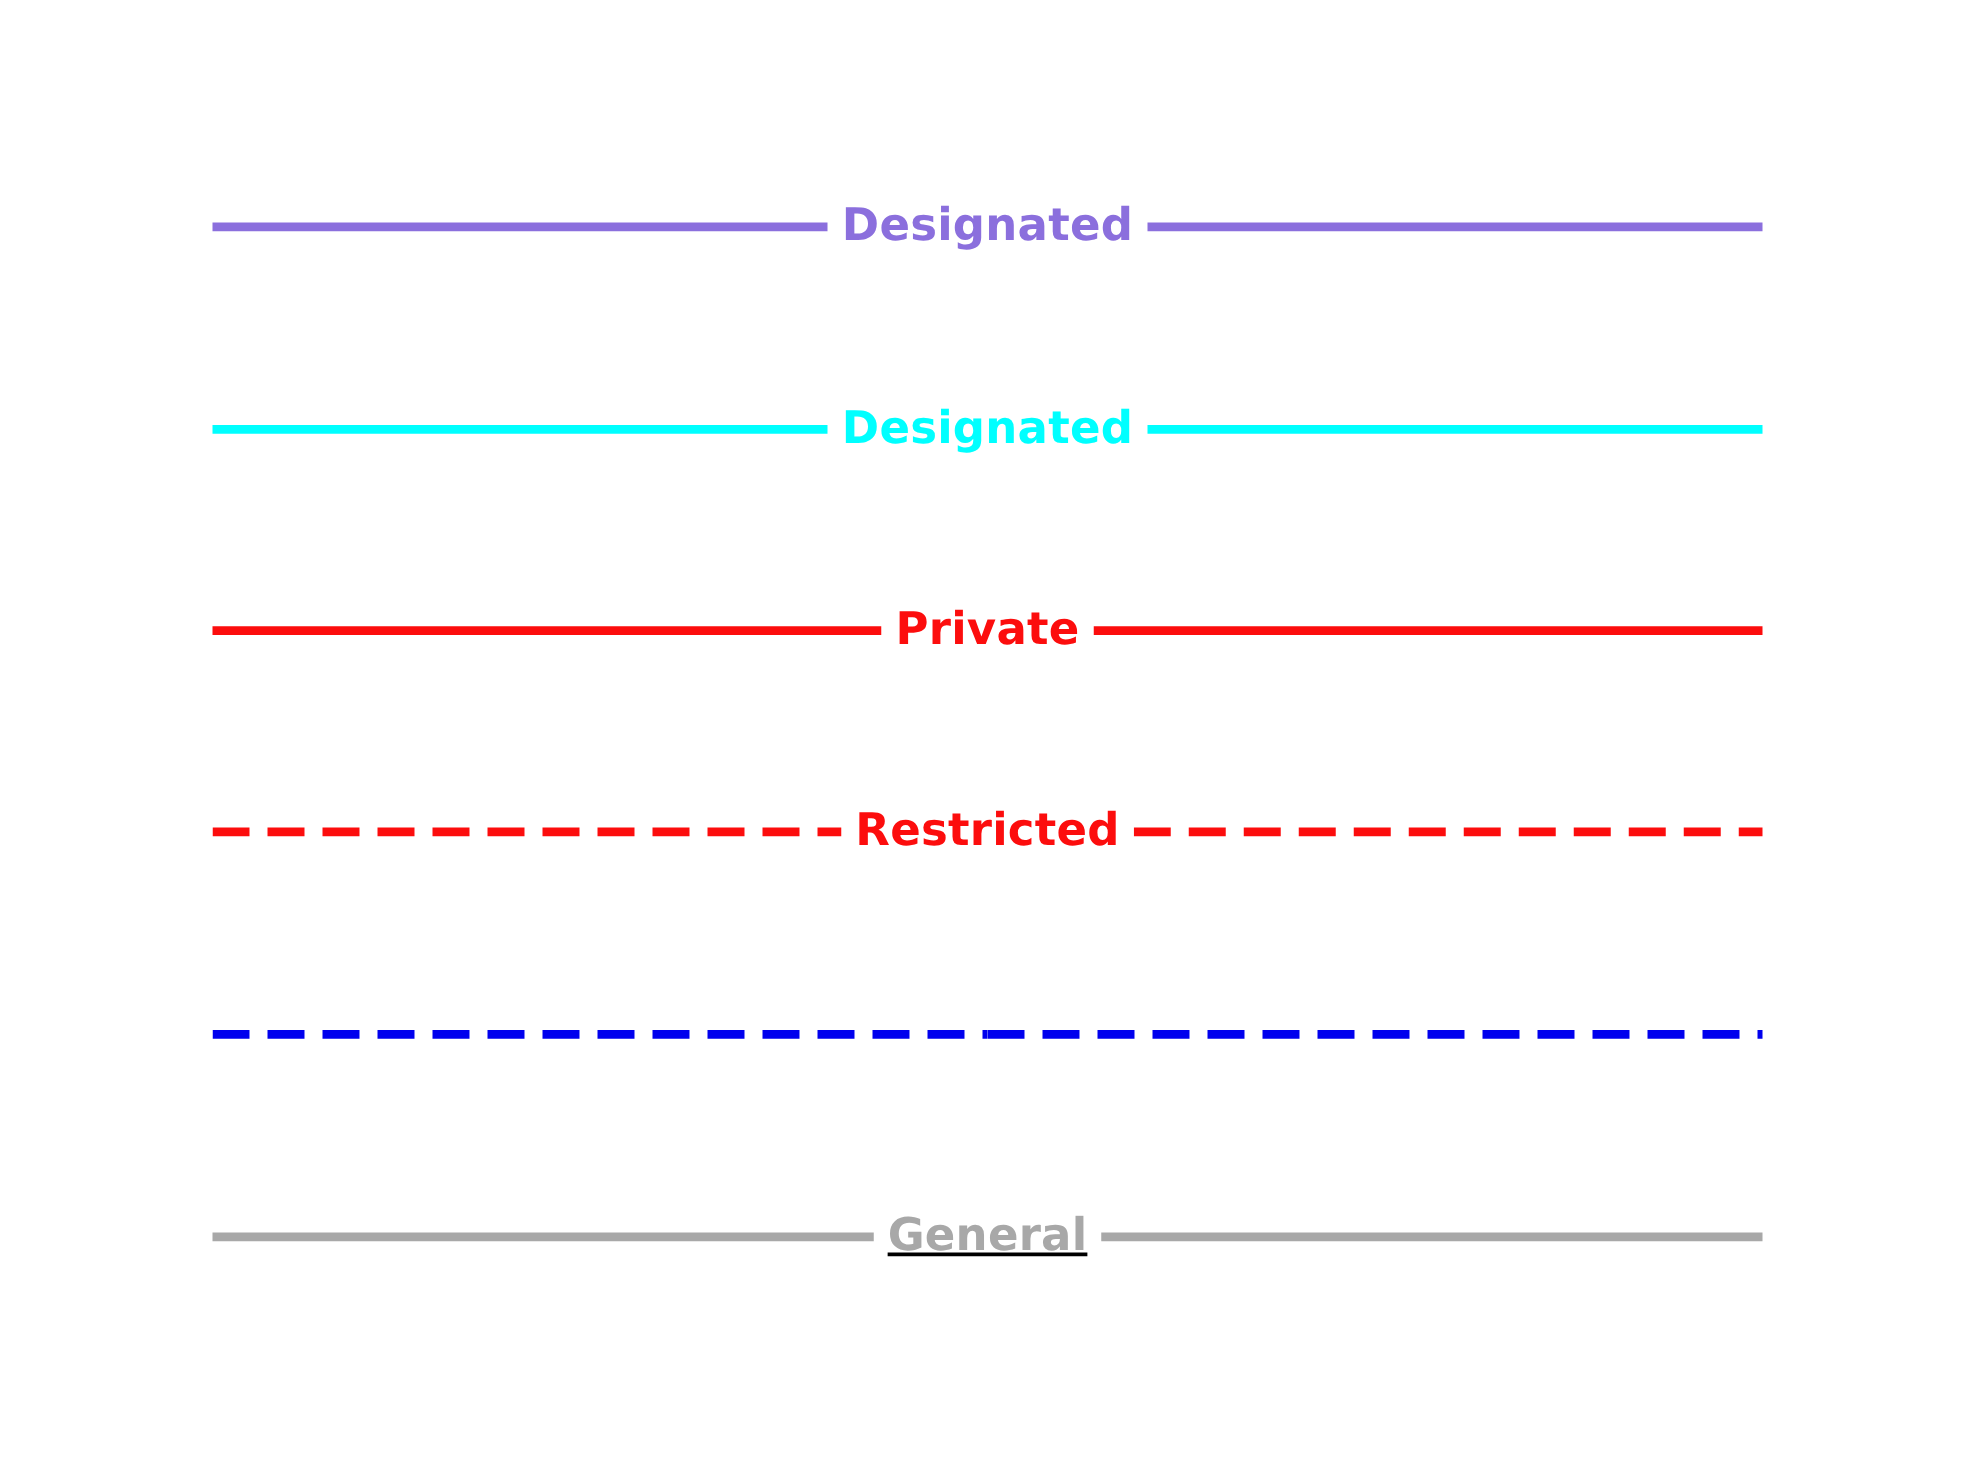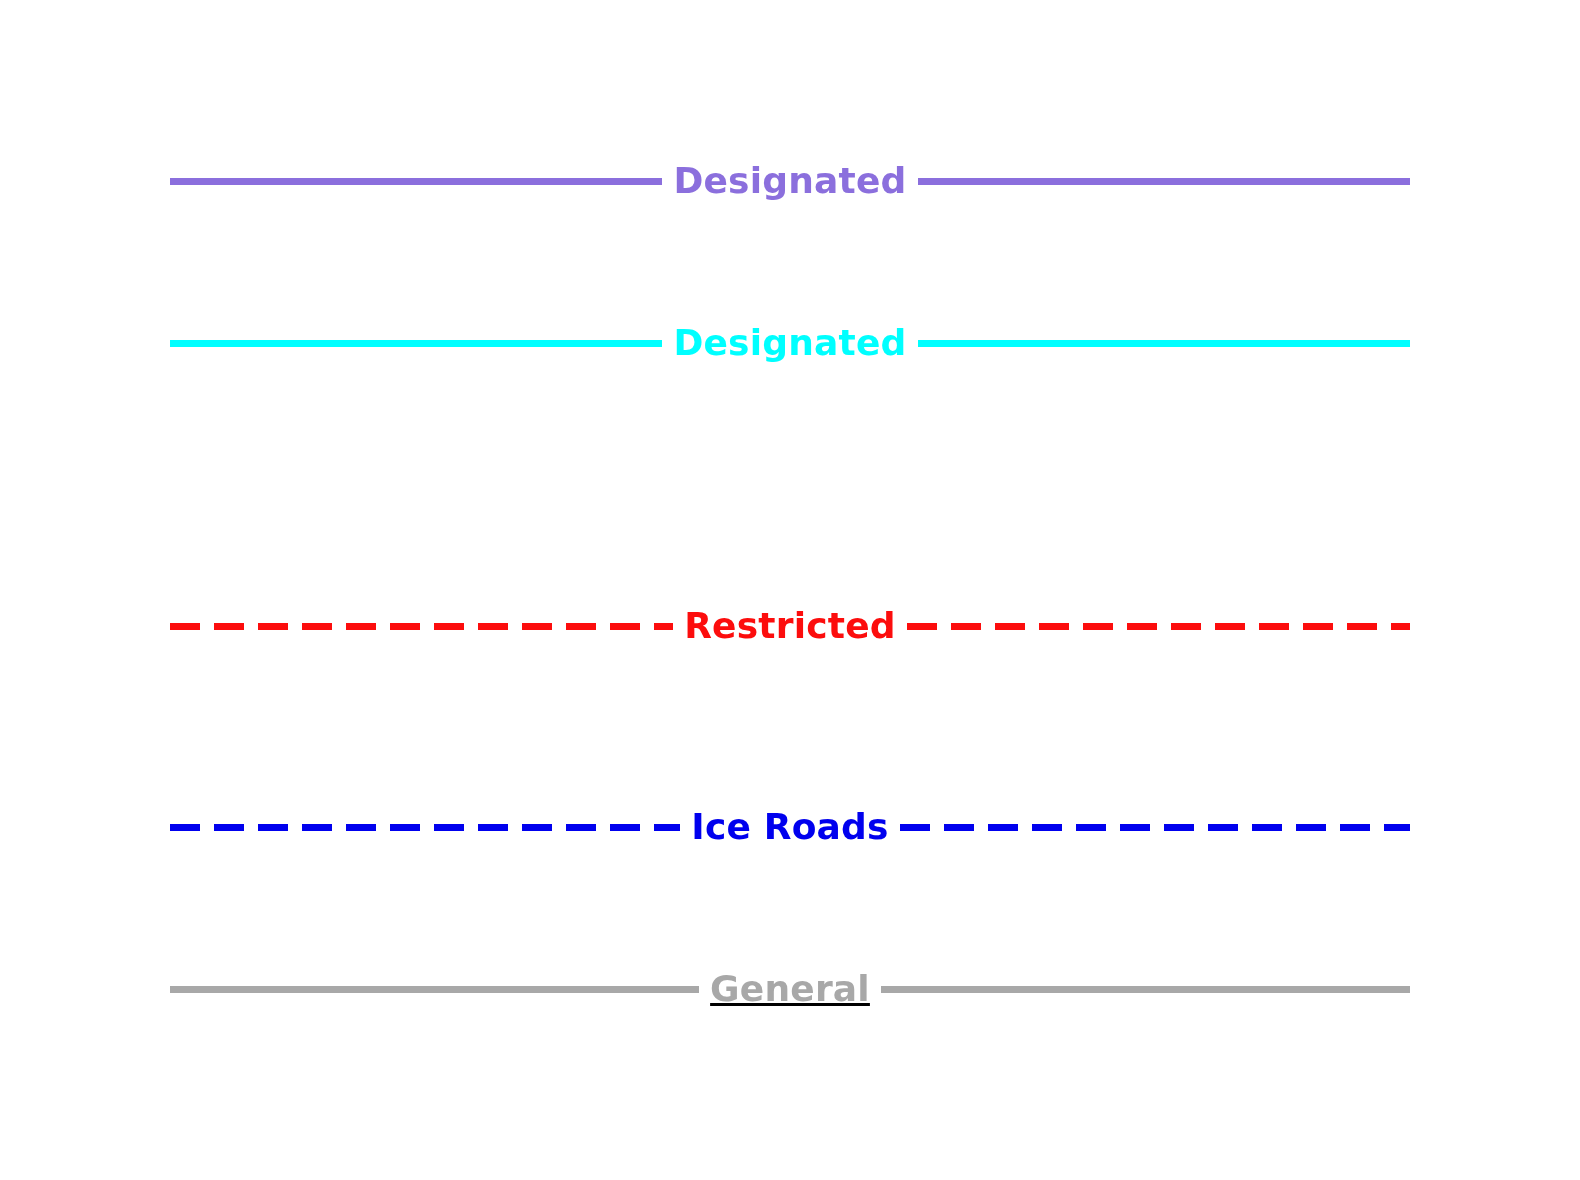--- a/index.html
+++ b/index.html
@@ -78,30 +78,34 @@
     <span class="legend-label">Designated</span>
     <span class="legend-line solid"></span>
   </div>
 
   <div class="legend-row" style="top:343px; --lc:#00ffff;">
     <span class="legend-line solid"></span>
     <span class="legend-label">Designated</span>
     <span class="legend-line solid"></span>
   </div>
 
+  <div class="legend-row" style="top:504px; --lc:#fc0d0d;">
+    <span class="legend-line solid"></span>
+    <span class="legend-label">Private</span>
+    <span class="legend-line solid"></span>
+  </div>
 
-  <div class="legend-row" style="top:626px; --lc:#fc0d0d;">
+  <div class="legend-row" style="top:665px; --lc:#fc0d0d;">
     <span class="legend-line dashed"></span>
     <span class="legend-label">Restricted</span>
     <span class="legend-line dashed"></span>
   </div>
 
   <div class="legend-row" style="top:827px; --lc:#0000ee;">
     <span class="legend-line dashed"></span>
-    <span class="legend-label">Ice Roads</span>
     <span class="legend-line dashed"></span>
   </div>
 
   <div class="legend-row" style="top:989px;text-decoration:underline; --lc:#a8a8a8;">
     <span class="legend-line solid"></span>
     <span class="legend-label">General</span>
     <span class="legend-line solid"></span>
   </div>
 
 </div>

